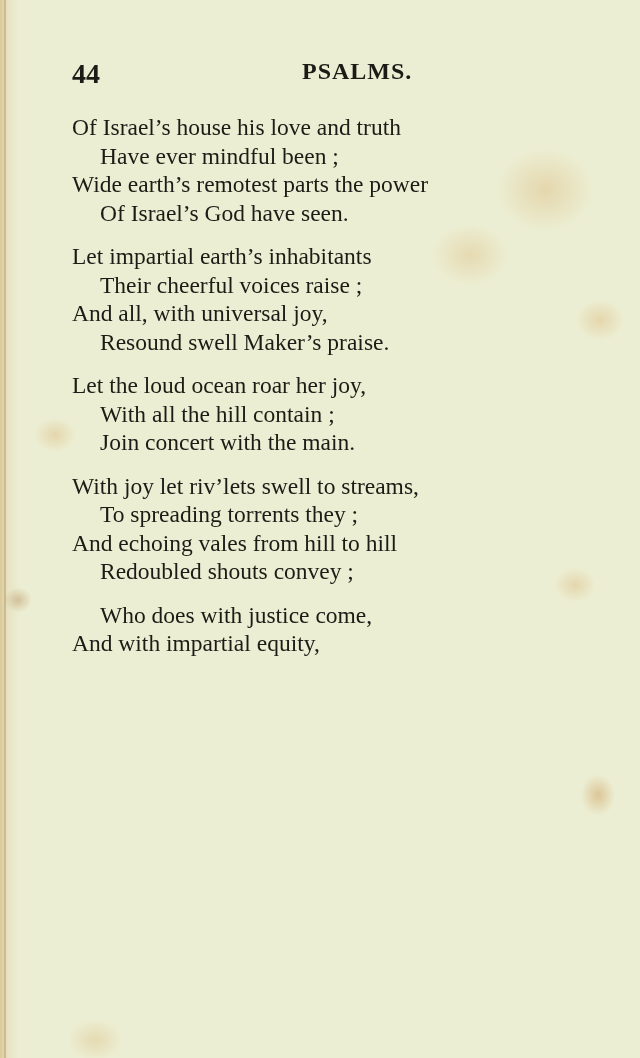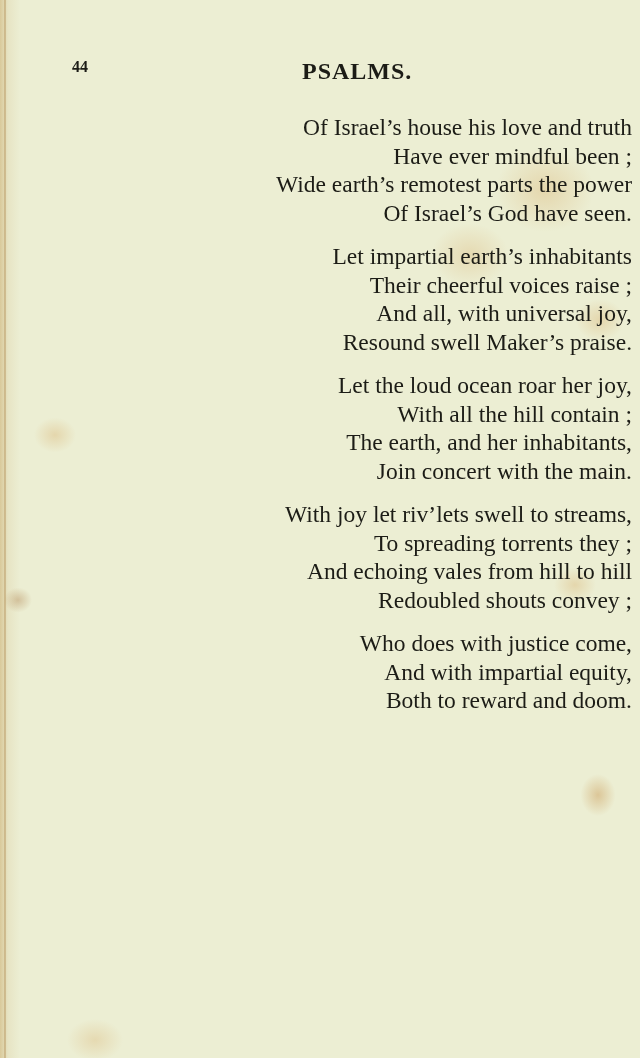--- a/index.html
+++ b/index.html
@@ -40,42 +40,41 @@
       position: absolute;
       top: 58px;
       left: 72px;
       width: 500px;
       height: 34px;
     }
     .page-number {
       position: absolute;
       left: 0;
       top: 0;
-      font-size: 16px;
+      font-size: 28px;
       font-weight: bold;
       letter-spacing: 0px;
     }
     .page-title {
       position: absolute;
       left: 210px;
       top: 0;
       font-size: 24px;
       font-weight: bold;
       letter-spacing: 1px;
       margin-left: 20px;
     }
     .poem {
       position: absolute;
       left: 72px;
       top: 113px;
       width: 560px;
     }
     .stanza {
       margin-bottom: 15px;
-      text-align: right;
     }
     .line {
       font-size: 23.5px;
       line-height: 28.5px;
       white-space: nowrap;
     }
     .line.indent {
       padding-left: 28px;
     }
   </style>
@@ -99,28 +98,26 @@
     </div>
     <div class="stanza">
       <div class="line">Let impartial earth’s inhabitants</div>
       <div class="line indent">Their cheerful voices raise ;</div>
       <div class="line">And all, with universal joy,</div>
       <div class="line indent">Resound swell Maker’s praise.</div>
     </div>
     <div class="stanza">
       <div class="line">Let the loud ocean roar her joy,</div>
       <div class="line indent">With all the hill contain ;</div>
-      <div class="line">The earth, and her inhabitants,</div>
       <div class="line indent">Join concert with the main.</div>
     </div>
     <div class="stanza">
       <div class="line">With joy let riv’lets swell to streams,</div>
       <div class="line indent">To spreading torrents they ;</div>
       <div class="line">And echoing vales from hill to hill</div>
       <div class="line indent">Redoubled shouts convey ;</div>
     </div>
     <div class="stanza">
       <div class="line indent">Who does with justice come,</div>
       <div class="line">And with impartial equity,</div>
-      <div class="line indent">Both to reward and doom.</div>
     </div>
   </div>
 </div>
 
 </body></html>

